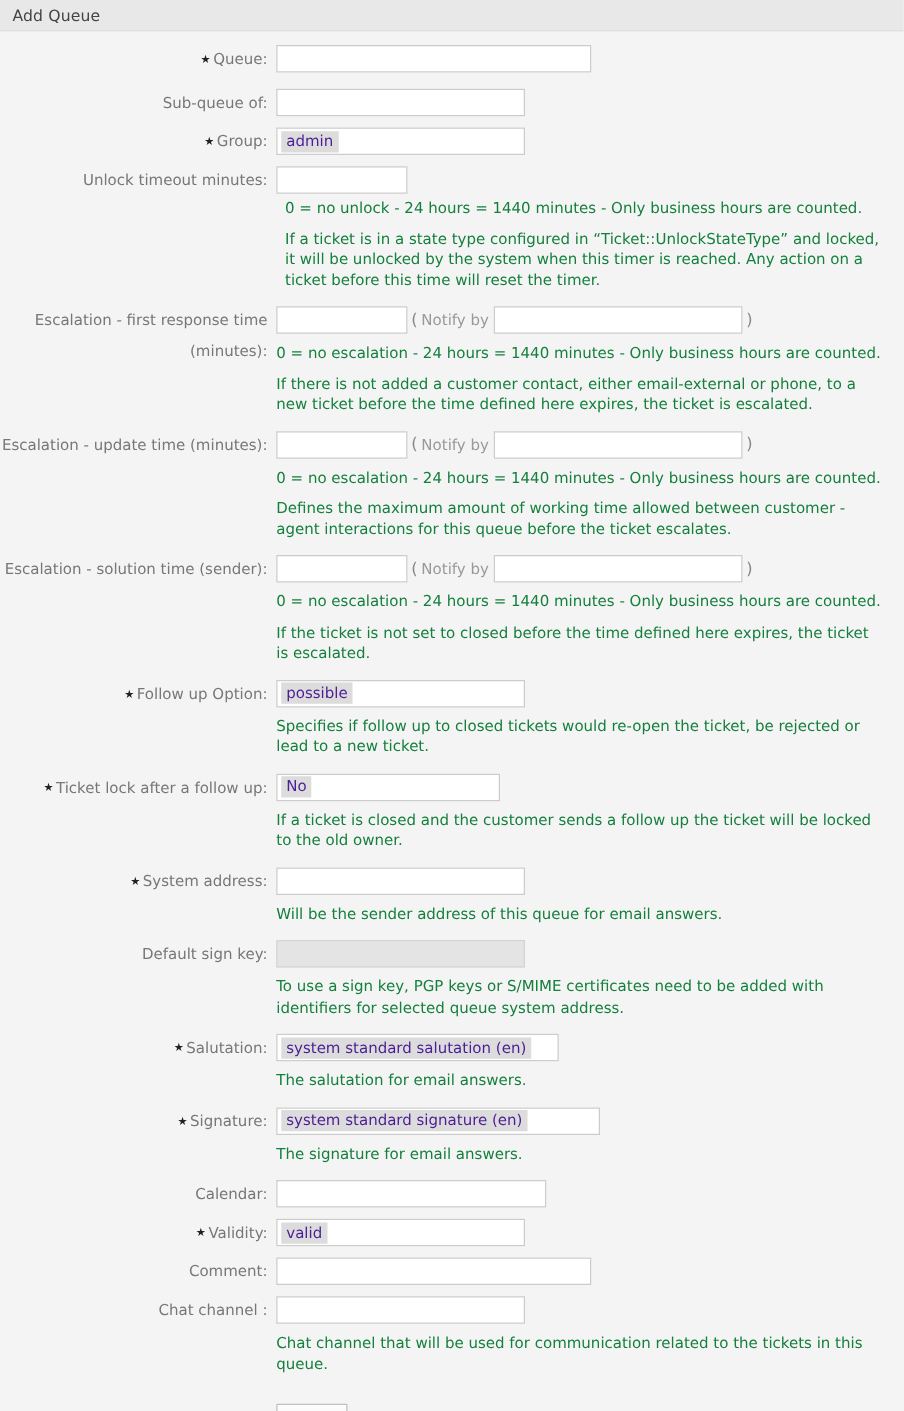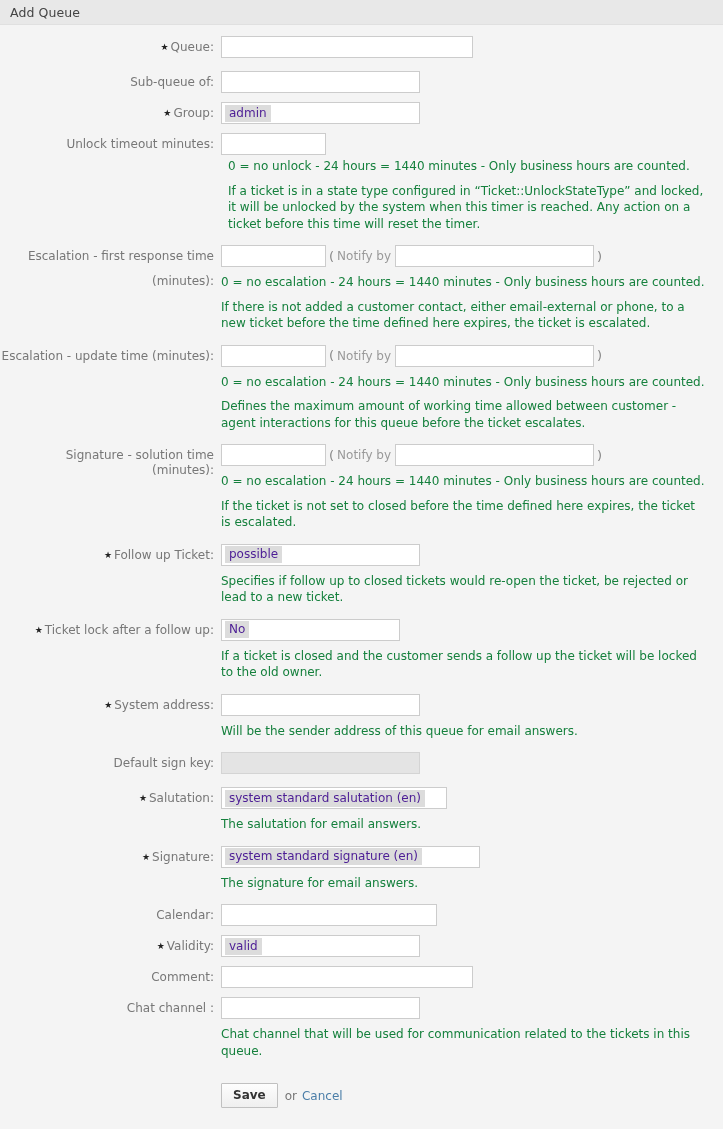--- a/index.html
+++ b/index.html
@@ -228,38 +228,38 @@
         <input class="txt" style="width: 199px;" value="">
         <span class="paren">)</span>
       </div>
       <div class="hint" style="margin-top:7px">0 = no escalation - 24 hours = 1440 minutes - Only business hours are counted.</div>
       <div class="hint" style="margin-top:8px">Defines the maximum amount of working time allowed between customer - agent interactions for this queue before the ticket escalates.</div>
     </div>
   </div>
   <div class="gap-lg"></div>
 
   <div class="row">
-    <div class="label-col">Signature - solution time (minutes):</div>
+    <div class="label-col">Escalation - solution time (sender):</div>
     <div class="field-col" style="align-items:flex-start; flex-direction:column">
       <div style="display:flex; align-items:center">
         <input class="txt" style="width: 105px;" value="">
         <span class="paren">(</span>
         <span class="notifyby">Notify by</span>
         <input class="txt" style="width: 199px;" value="">
         <span class="paren">)</span>
       </div>
       <div class="hint" style="margin-top:7px">0 = no escalation - 24 hours = 1440 minutes - Only business hours are counted.</div>
       <div class="hint" style="margin-top:8px">If the ticket is not set to closed before the time defined here expires, the ticket is escalated.</div>
     </div>
   </div>
   <div class="gap-lg"></div>
 
   <div class="row">
     <div class="label-col">
-      <span class="star">★</span><span>Follow up Ticket:</span>
+      <span class="star">★</span><span>Follow up Option:</span>
     </div>
     <div class="field-col" style="align-items:flex-start; flex-direction:column">
       <div class="selbox" style="width:199px">
         <span class="opt">possible</span>
       </div>
       <div class="hint" style="margin-top:7px">Specifies if follow up to closed tickets would re-open the ticket, be rejected or lead to a new ticket.</div>
     </div>
   </div>
   <div class="gap-lg"></div>
 
@@ -284,20 +284,21 @@
       <div class="selbox" style="width:199px"></div>
       <div class="hint" style="margin-top:7px">Will be the sender address of this queue for email answers.</div>
     </div>
   </div>
   <div class="gap-lg"></div>
 
   <div class="row">
     <div class="label-col">Default sign key:</div>
     <div class="field-col" style="align-items:flex-start; flex-direction:column">
       <div class="selbox disabledbox" style="width:199px"></div>
+      <div class="hint" style="margin-top:7px">To use a sign key, PGP keys or S/MIME certificates need to be added with identifiers for selected queue system address.</div>
     </div>
   </div>
   <div class="gap-lg"></div>
 
   <div class="row">
     <div class="label-col">
       <span class="star">★</span><span>Salutation:</span>
     </div>
     <div class="field-col" style="align-items:flex-start; flex-direction:column">
       <div class="selbox" style="width:226px">

